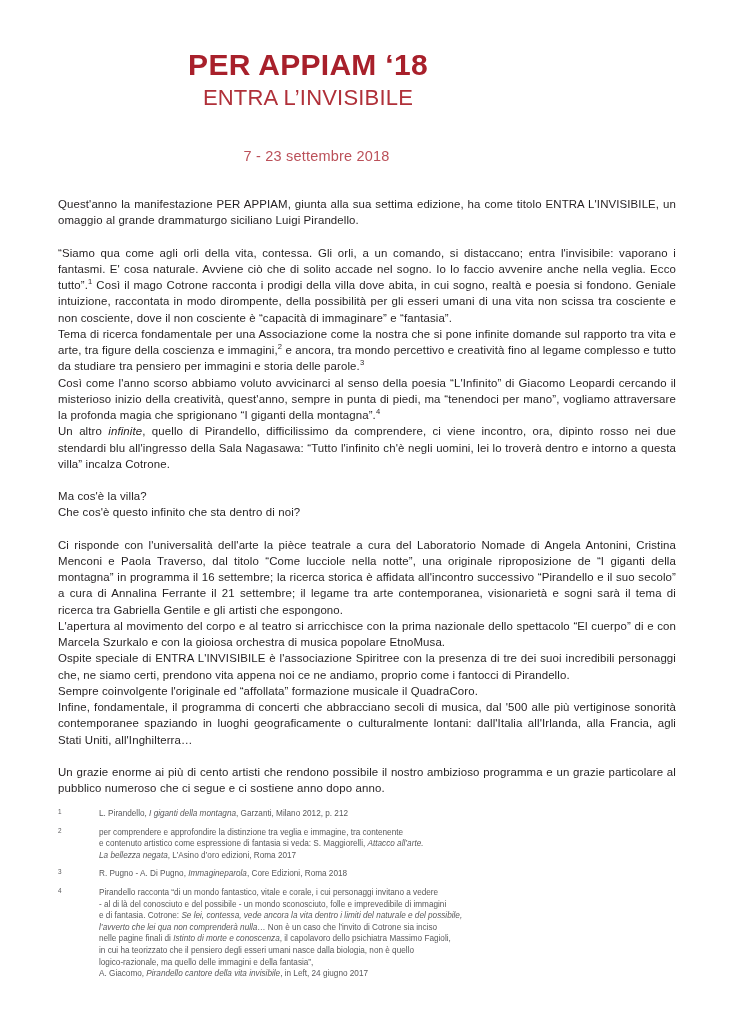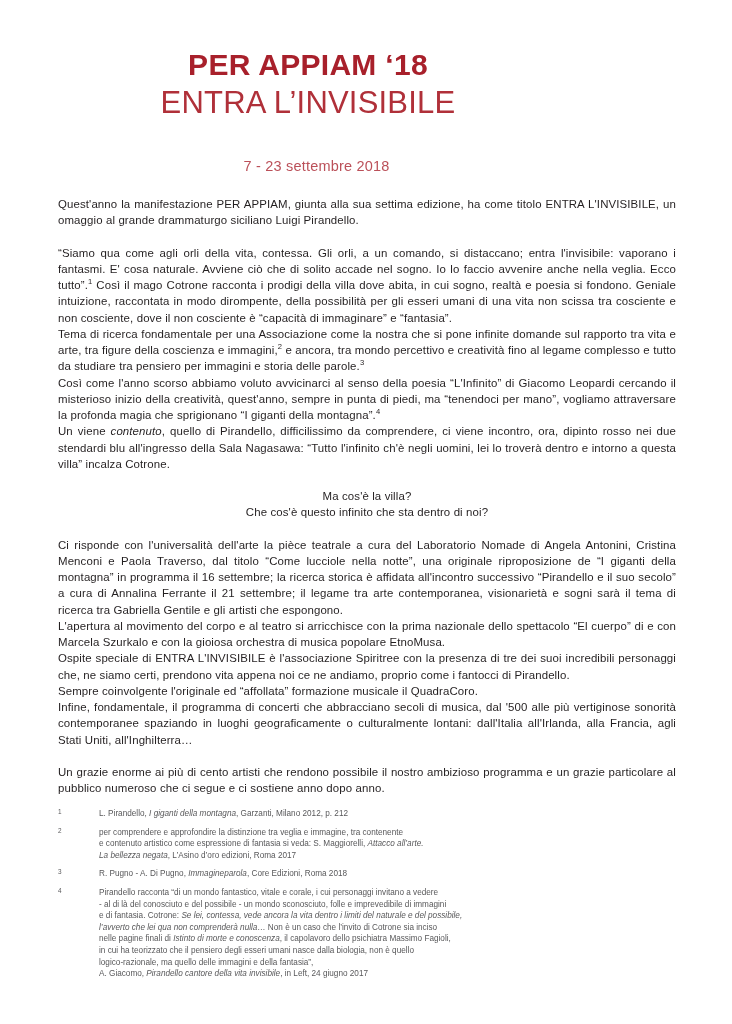--- a/index.html
+++ b/index.html
@@ -29,21 +29,21 @@
   }
   .title-main {
     font-size: 30px;
     font-weight: bold;
     letter-spacing: 0.3px;
     color: #a8202b;
     line-height: 1.12;
     margin: 0;
   }
   .title-sub {
-    font-size: 31px;
+    font-size: 22px;
     font-weight: normal;
     letter-spacing: 0.2px;
     color: #b03039;
     line-height: 1.15;
     margin: 3px 0 0 0;
   }
   .title-date {
     font-size: 14.5px;
     font-weight: normal;
     color: #bb5059;
@@ -60,21 +60,21 @@
   }
   p.para {
     margin: 0;
     font-size: 11.45px;
     line-height: 16.25px;
     text-align: justify;
     color: #231f20;
     letter-spacing: 0.01em;
   }
   p.para.noj {
-    text-align: center;
+    text-align: left;
   }
   .spacer-md { height: 16px; }
 
   sup.fn {
     font-size: 7.6px;
     vertical-align: super;
     line-height: 0;
   }
   em { font-style: italic; }
 
@@ -117,21 +117,21 @@
     <p class="para"><span>Quest'anno la manifestazione PER APPIAM, giunta alla sua settima edizione, ha come titolo ENTRA L'INVISIBILE, un omaggio al grande drammaturgo siciliano Luigi Pirandello.</span></p>
 
     <div class="spacer-md"></div>
 
     <p class="para"><span>“Siamo qua come agli orli della vita, contessa. Gli orli, a un comando, si distaccano; entra l'invisibile: vaporano i fantasmi. E' cosa naturale. Avviene ciò che di solito accade nel sogno. Io lo faccio avvenire anche nella veglia. Ecco tutto”.</span><sup class="fn">1</sup><span> Così il mago Cotrone racconta i prodigi della villa dove abita, in cui sogno, realtà e poesia si fondono. Geniale intuizione, raccontata in modo dirompente, della possibilità per gli esseri umani di una vita non scissa tra cosciente e non cosciente, dove il non cosciente è “capacità di immaginare” e “fantasia”.</span></p>
 
     <p class="para"><span>Tema di ricerca fondamentale per una Associazione come la nostra che si pone infinite domande sul rapporto tra vita e arte, tra figure della coscienza e immagini,</span><sup class="fn">2</sup><span> e ancora, tra mondo percettivo e creatività fino al legame complesso e tutto da studiare tra pensiero per immagini e storia delle parole.</span><sup class="fn">3</sup></p>
 
     <p class="para"><span>Così come l'anno scorso abbiamo voluto avvicinarci al senso della poesia “L'Infinito” di Giacomo Leopardi cercando il misterioso inizio della creatività, quest'anno, sempre in punta di piedi, ma “tenendoci per mano”, vogliamo attraversare la profonda magia che sprigionano “I giganti della montagna”.</span><sup class="fn">4</sup></p>
 
-    <p class="para"><span>Un viene </span><em>contenuto</em><span>, quello di Pirandello, difficilissimo da comprendere, ci viene incontro, ora, dipinto rosso nei due stendardi blu all'ingresso della Sala Nagasawa: “Tutto l'infinito ch'è negli uomini, lei lo troverà dentro e intorno a questa villa” incalza Cotrone.</span></p>
+    <p class="para"><span>Un altro </span><em>infinite</em><span>, quello di Pirandello, difficilissimo da comprendere, ci viene incontro, ora, dipinto rosso nei due stendardi blu all'ingresso della Sala Nagasawa: “Tutto l'infinito ch'è negli uomini, lei lo troverà dentro e intorno a questa villa” incalza Cotrone.</span></p>
 
     <div class="spacer-md"></div>
 
     <p class="para noj">Ma cos'è la villa?</p>
     <p class="para noj">Che cos'è  questo infinito che sta dentro di noi?</p>
 
     <div class="spacer-md"></div>
 
     <p class="para">Ci risponde con l'universalità dell'arte la pièce teatrale a cura del Laboratorio Nomade di Angela Antonini, Cristina Menconi e Paola Traverso, dal titolo “Come lucciole nella notte”, una originale riproposizione de “I giganti della montagna” in programma il 16 settembre; la ricerca storica è affidata all'incontro successivo “Pirandello e il suo secolo” a cura di Annalina Ferrante il 21 settembre; il legame tra arte contemporanea, visionarietà e sogni sarà il tema di ricerca tra Gabriella Gentile e gli artisti che espongono.</p>
     <p class="para">L'apertura al movimento del corpo e al teatro si arricchisce con la prima nazionale dello spettacolo “El cuerpo” di e con Marcela Szurkalo e con la gioiosa orchestra di musica popolare EtnoMusa.</p>

